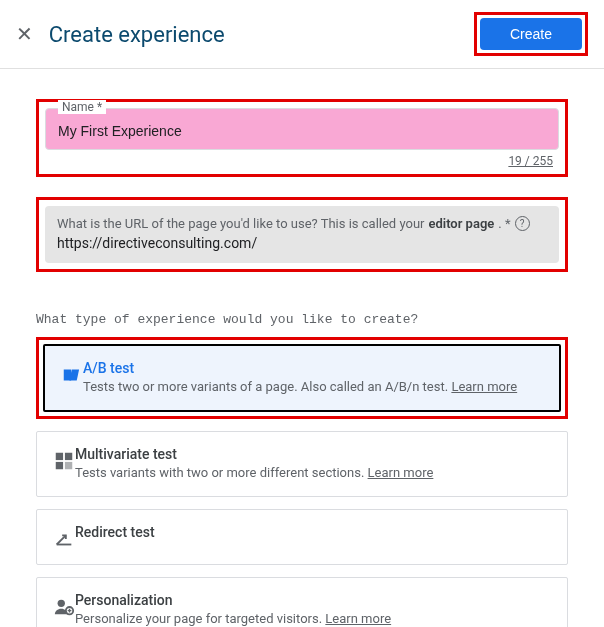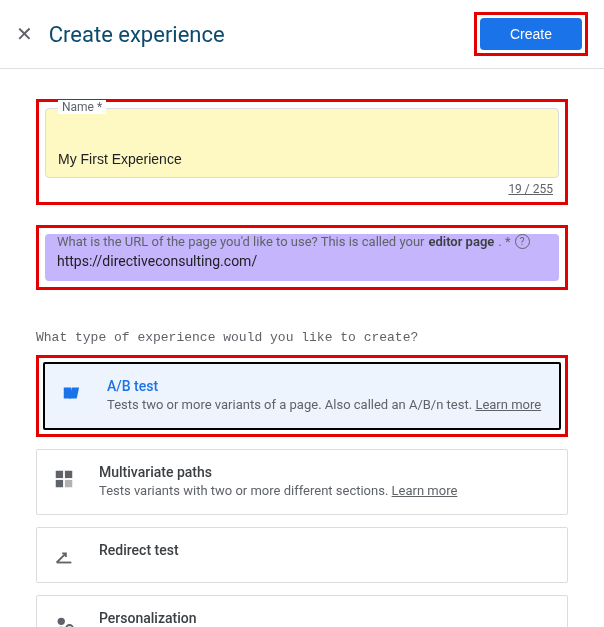--- a/index.html
+++ b/index.html
@@ -47,51 +47,50 @@
   .redbox {
     border: 3px solid #e20000;
     padding: 6px;
     margin-bottom: 20px;
   }
   .field-wrap {
     position: relative;
     border: 1px solid #dadce0;
     border-radius: 4px;
     padding: 14px 12px 10px;
-    background: #fef9c3;
+    background: #f9a8d4;
   }
   .field-label {
     position: absolute;
     top: -9px;
     left: 12px;
     background: #fff;
     padding: 0 4px;
     font-size: 12px;
     color: #5f6368;
   }
   .field-input {
     border: none;
     outline: none;
     width: 100%;
     font-size: 14px;
     color: #202124;
     background: transparent;
-    margin-top: 28px;
   }
   .counter {
     text-align: right;
     font-size: 12px;
     color: #5f6368;
     padding: 4px 6px 0 0;
     text-decoration: underline;
   }
   .url-block {
-    background: #c4b5fd;
+    background: #e5e5e5;
     border-radius: 4px;
-    padding: 0 12px 12px;
+    padding: 10px 12px 12px;
   }
   .url-label {
     font-size: 13px;
     color: #5f6368;
     display: flex;
     align-items: center;
     gap: 4px;
     margin-bottom: 4px;
     flex-wrap: wrap;
   }
@@ -112,21 +111,20 @@
     color: #5f6368;
     margin: 40px 0 10px;
     font-family: Liberation Mono, monospace;
   }
   .option {
     border: 1px solid #dadce0;
     border-radius: 2px;
     padding: 14px 16px;
     display: flex;
     align-items: flex-start;
-    gap: 24px;
     margin-bottom: 12px;
     cursor: pointer;
     background: #fff;
   }
   .option.selected {
     background: #eef4fd;
     border: 2px solid #000;
   }
   .opt-icon {
     width: 22px; height: 22px;
@@ -214,21 +212,21 @@
   <div class="option">
     <div class="opt-icon">
       <svg viewBox="0 0 24 24" width="22" height="22">
           <rect x="3" y="3" width="8" height="8" fill="currentColor"></rect>
           <rect x="13" y="3" width="8" height="8" fill="currentColor"></rect>
           <rect x="3" y="13" width="8" height="8" fill="currentColor"></rect>
           <rect x="13" y="13" width="8" height="8" fill="currentColor" opacity="0.5"></rect>
         </svg>
     </div>
     <div class="opt-body">
-      <div class="opt-title">Multivariate paths</div>
+      <div class="opt-title">Multivariate test</div>
       <div class="opt-desc"><span>Tests variants with two or more different sections. </span><span class="learn">Learn more</span></div>
     </div>
   </div>
 
   <div class="option">
     <div class="opt-icon">
       <svg viewBox="0 0 24 24" width="22" height="22" fill="none" stroke="currentColor" stroke-width="2">
           <path d="M4 18 L14 8"></path>
           <path d="M10 8 L14 8 L14 12"></path>
           <path d="M4 18 L20 18"></path>

